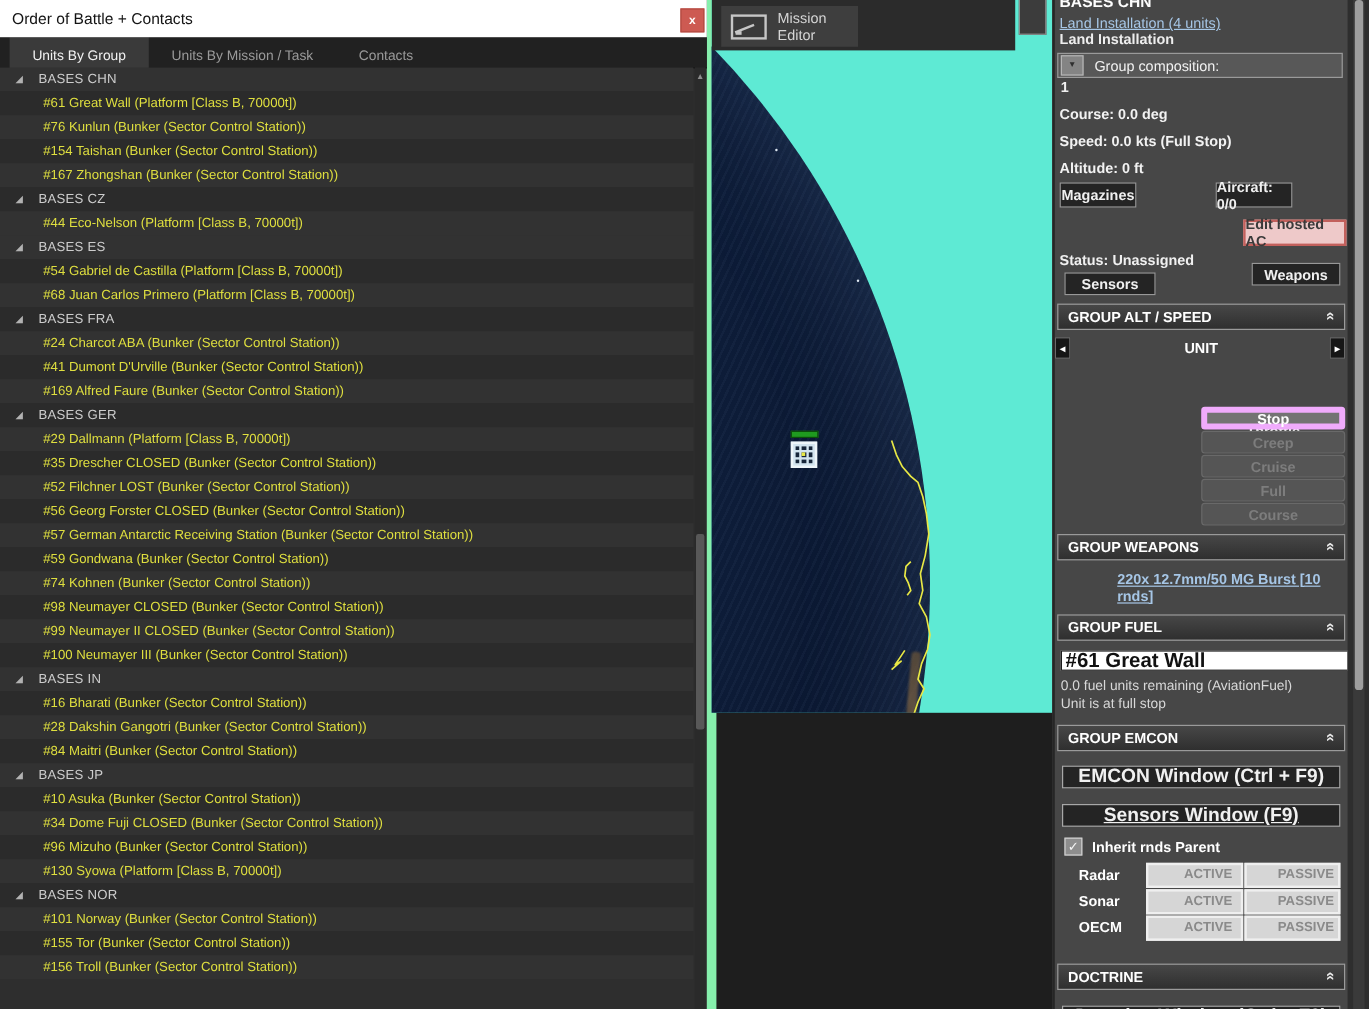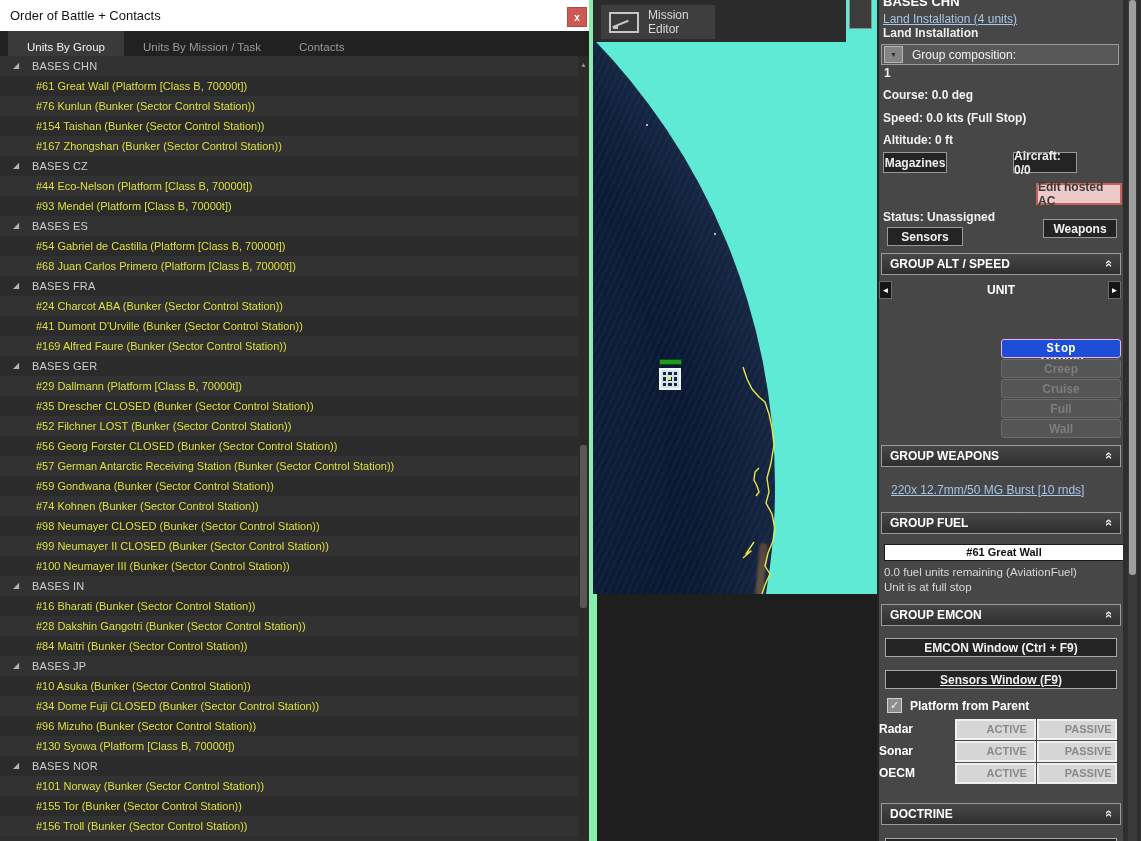--- a/index.html
+++ b/index.html
@@ -81,41 +81,41 @@
   .chev{position:absolute;right:7px;top:2px;transform:rotate(90deg);font-size:13px;color:#eaeaea;font-weight:bold;}
 
   .as-body{height:170px;position:relative;}
   .arrow-btn{position:absolute;top:6px;width:13px;height:18px;background:#161616;border:1px solid #6a6a6a;color:#fff;font-size:8px;display:flex;align-items:center;justify-content:center;box-sizing:border-box;}
   .arrow-l{left:0;}
   .arrow-r{right:2px;}
   .unit-label{position:absolute;left:0;right:0;top:8px;text-align:center;font-size:12px;font-weight:bold;color:#fff;}
   .throttle-label{position:absolute;left:122px;top:29px;width:120px;text-align:center;font-size:12px;font-weight:bold;color:#fff;margin-top:48px;}
   .throttle-col{position:absolute;left:122px;top:64px;width:120px;display:flex;flex-direction:column;gap:1px;}
   .t-btn{height:19px;border-radius:3px;font-size:12px;font-weight:bold;display:flex;align-items:center;justify-content:center;box-sizing:border-box;}
-  .t-btn.active{background:#1d4ed8;border:1px solid #f0abfc;color:#fff;font-family:Liberation Mono, monospace;}
+  .t-btn.active{background:#737373;border:5px solid #f0abfc;color:#fff;}
   .t-btn.disabled{background:#555555;border:1px solid #696969;color:#7d7d7d;}
 
   .wp-body{height:45px;display:flex;align-items:center;padding-left:12px;}
-  .wp-link{font-size:12px;font-weight:400;color:#a6c6e6;text-decoration:underline;}
+  .wp-link{font-size:12px;font-weight:700;color:#a6c6e6;text-decoration:underline;margin-left:40px;}
 
   .fuel-body{height:70px;padding:8px 4px 0 5px;box-sizing:border-box;}
-  .fuel-input{width:232px;height:15px;background:#fff;border:1px solid #1c1c1c;font-family:"Liberation Sans",sans-serif;font-size:11px;font-weight:bold;color:#111;padding:0 3px;text-align:center;}
+  .fuel-input{width:232px;height:15px;background:#fff;border:1px solid #1c1c1c;font-family:"Liberation Sans",sans-serif;font-size:17px;font-weight:bold;color:#111;padding:0 3px;}
   .fuel-line{font-size:11.5px;color:#d8d8d8;line-height:13px;margin-top:2px;}
   .fuel-line:first-of-type{margin-top:5px;}
 
   .emcon-body{height:165px;}
-  .wide-btn{width:232px;height:19px;margin:0 auto;background:#242424;border:1px solid #a8a8a8;color:#f0f0f0;font-size:12px;font-weight:bold;display:flex;align-items:center;justify-content:center;box-sizing:border-box;}
+  .wide-btn{width:232px;height:19px;margin:0 auto;background:#242424;border:1px solid #a8a8a8;color:#f0f0f0;font-size:16px;font-weight:bold;display:flex;align-items:center;justify-content:center;box-sizing:border-box;}
   .wb1{margin-top:12px;}
   .wb2{margin-top:13px;text-decoration:underline;}
   .chk-row{display:flex;align-items:center;margin:9px 0 0 8px;gap:8px;}
   .chk-box{width:15px;height:15px;background:#8e8e8e;border:1px solid #d0d0d0;color:#f4f4f4;font-size:11px;display:flex;align-items:center;justify-content:center;box-sizing:border-box;}
   .chk-label{font-size:12px;font-weight:bold;color:#fff;}
   .em-rows{margin-top:5px;}
   .em-row{display:flex;align-items:center;height:22px;}
-  .em-label{width:76px;padding-left:0;font-size:12px;font-weight:bold;color:#fff;box-sizing:border-box;}
+  .em-label{width:76px;padding-left:20px;font-size:12px;font-weight:bold;color:#fff;box-sizing:border-box;}
   .ap-btn{flex:1;height:21px;margin-right:1px;background:#d6d6d6;border:2px solid #efefef;color:#8a8a8a;font-size:11px;font-weight:bold;display:flex;align-items:center;justify-content:center;box-sizing:border-box;padding-left:23px;}
   .em-row .ap-btn:last-child{margin-right:6px;}
 
   .doc-body{height:40px;}
 </style>
 </head>
 <body>
 
 <div class="app">
 
@@ -138,21 +138,20 @@
         </div>
         <div class="row item shade-b">#61 Great Wall (Platform [Class B, 70000t])</div>
         <div class="row item shade-a">#76 Kunlun (Bunker (Sector Control Station))</div>
         <div class="row item shade-b">#154 Taishan  (Bunker (Sector Control Station))</div>
         <div class="row item shade-a">#167 Zhongshan (Bunker (Sector Control Station))</div>
         <div class="row header shade-b">
           <span class="tri">◢</span>
           <span class="label">BASES CZ</span>
         </div>
         <div class="row item shade-a">#44 Eco-Nelson (Platform [Class B, 70000t])</div>
-        <div class="row item shade-b">#93 Mendel (Platform [Class B, 70000t])</div>
         <div class="row header shade-a">
           <span class="tri">◢</span>
           <span class="label">BASES ES</span>
         </div>
         <div class="row item shade-b">#54 Gabriel de Castilla (Platform [Class B, 70000t])</div>
         <div class="row item shade-a">#68 Juan Carlos Primero (Platform [Class B, 70000t])</div>
         <div class="row header shade-b">
           <span class="tri">◢</span>
           <span class="label">BASES FRA</span>
         </div>
@@ -288,21 +287,21 @@
         <div class="arrow-btn arrow-r">
             <span>►</span>
           </div>
         <div class="unit-label">UNIT</div>
         <div class="throttle-label">Throttle</div>
         <div class="throttle-col" id="throttle-col">
             <div class="t-btn active">Stop</div>
             <div class="t-btn disabled">Creep</div>
             <div class="t-btn disabled">Cruise</div>
             <div class="t-btn disabled">Full</div>
-            <div class="t-btn disabled">Wall</div>
+            <div class="t-btn disabled">Course</div>
           </div>
       </div>
 
       <div class="sec-h">
         <span>GROUP WEAPONS</span>
         <span class="chev">«</span>
       </div>
       <div class="wp-body">
         <a class="wp-link">220x 12.7mm/50 MG Burst [10 rnds]</a>
       </div>
@@ -321,21 +320,21 @@
         <span>GROUP EMCON</span>
         <span class="chev">«</span>
       </div>
       <div class="emcon-body">
         <div class="wide-btn wb1">EMCON Window (Ctrl + F9)</div>
         <div class="wide-btn wb2">Sensors Window (F9)</div>
         <div class="chk-row">
           <div class="chk-box">
               <span>✓</span>
             </div>
-          <span class="chk-label">Platform from Parent</span>
+          <span class="chk-label">Inherit rnds Parent</span>
         </div>
         <div class="em-rows" id="em-rows">
             <div class="em-row">
               <div class="em-label">Radar</div>
               <div class="ap-btn">ACTIVE</div>
               <div class="ap-btn">PASSIVE</div>
             </div>
             <div class="em-row">
               <div class="em-label">Sonar</div>
               <div class="ap-btn">ACTIVE</div>

